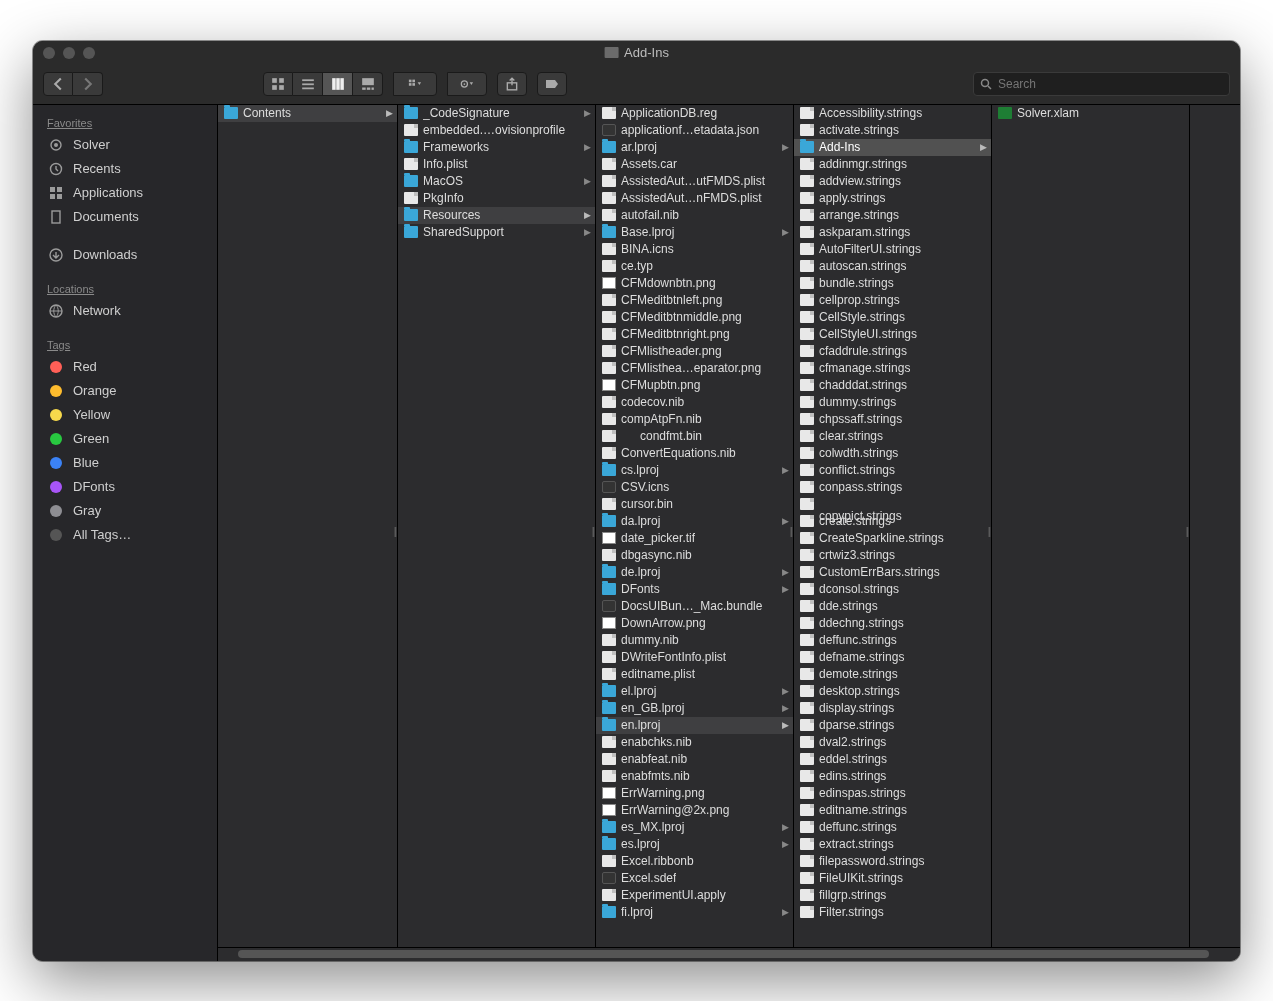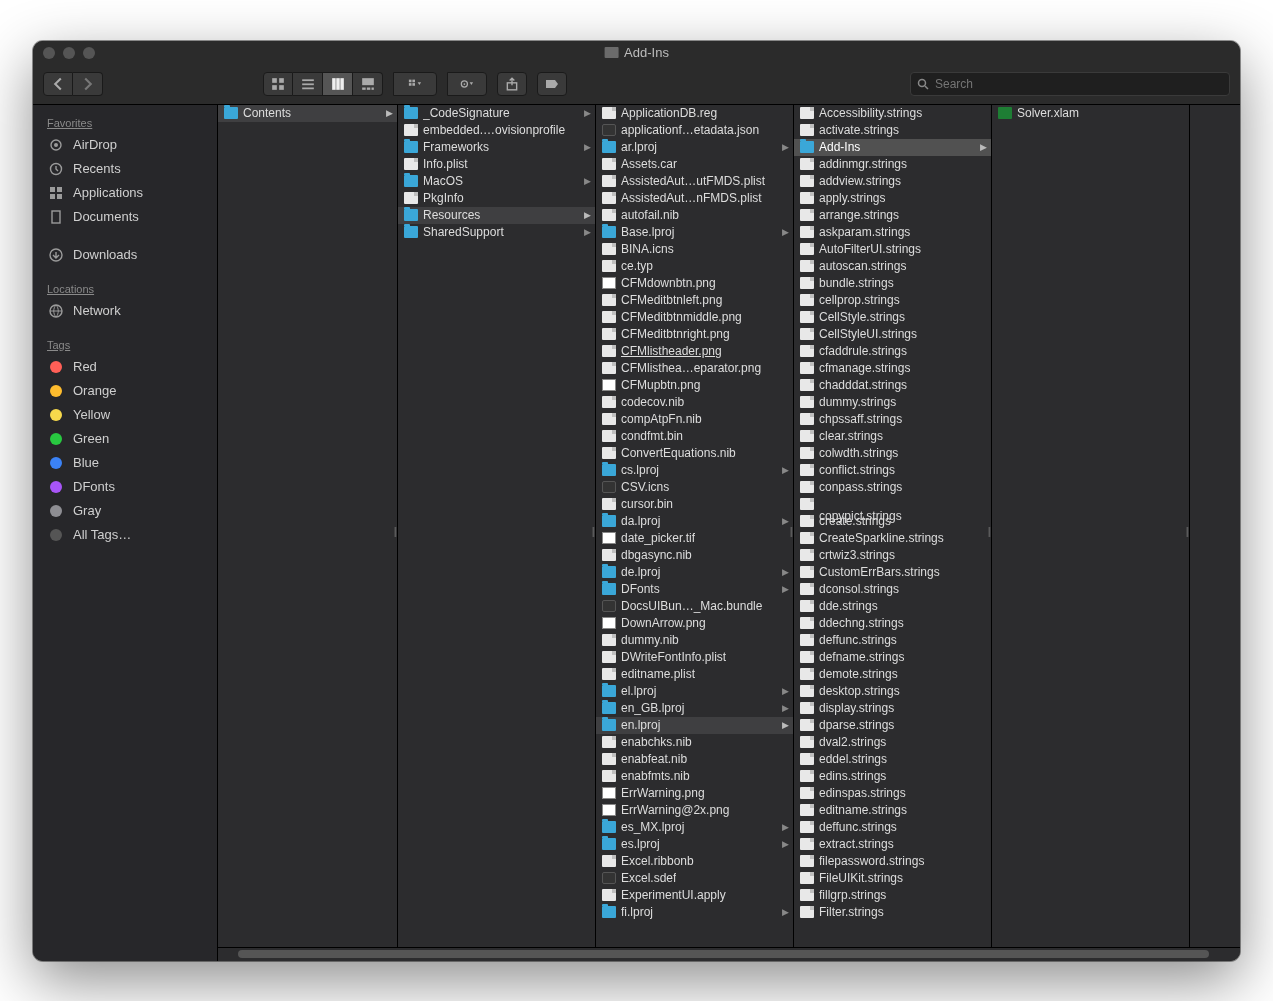--- a/index.html
+++ b/index.html
@@ -43,21 +43,21 @@
   .navbtns .tbtn:last-child { border-radius:0 4px 4px 0; border-left:none; }
   .seggroup { display:flex; }
   .seggroup .tbtn { border-left:none; }
   .seggroup .tbtn:first-child { border-left:1px solid #1a1a1a; border-radius:4px 0 0 4px; }
   .seggroup .tbtn:last-child { border-radius:0 4px 4px 0; }
   .tbtn.single { border-radius:4px; }
   .tbtn.active { background:#555; color:#eee; }
   .tbtn svg { width:14px; height:14px; }
   .spacer { flex:1; }
   .search {
-    width: 320px; height:24px; background:#1f1f1f;
+    width: 257px; height:24px; background:#1f1f1f;
     border:1px solid #3a3a3a; border-radius:4px;
     display:flex; align-items:center; padding:0 6px; gap:6px;
   }
   .search input { flex:1; background:transparent; border:none; outline:none; color:#ccc; font-size:12px; }
   
   .body { flex:1; display:flex; overflow:hidden; }
   .sidebar {
     width: 185px; background:#27272a; border-right:1px solid #000;
     padding-top:6px; overflow-y:auto;
   }
@@ -212,21 +212,21 @@
 
     <div class="sidebar" id="sidebar">
         <div class="sb-head">Favorites</div>
         <div class="sb-item">
           <span class="ic">
             <svg viewBox="0 0 16 16" width="16" height="16">
               <circle cx="8" cy="8" r="5" fill="none" stroke="#9b9b9b" stroke-width="1.4"></circle>
               <circle cx="8" cy="8" r="2" fill="#9b9b9b"></circle>
             </svg>
           </span>
-          <span>AirDrop</span>
+          <span>Solver</span>
         </div>
         <div class="sb-item">
           <span class="ic">
             <svg viewBox="0 0 16 16" width="16" height="16">
               <circle cx="8" cy="8" r="5.5" fill="none" stroke="#9b9b9b" stroke-width="1.4"></circle>
               <path d="M8 5 V8 L10 10" stroke="#9b9b9b" fill="none" stroke-width="1.4"></path>
             </svg>
           </span>
           <span>Recents</span>
         </div>
@@ -428,41 +428,41 @@
               <div class="row">
                 <span class="icon i-file"></span>
                 <span style="overflow: hidden; text-overflow: ellipsis;">CFMeditbtnmiddle.png</span>
               </div>
               <div class="row">
                 <span class="icon i-file"></span>
                 <span style="overflow: hidden; text-overflow: ellipsis;">CFMeditbtnright.png</span>
               </div>
               <div class="row">
                 <span class="icon i-file"></span>
-                <span style="overflow: hidden; text-overflow: ellipsis; text-decoration: underline;">CFMlistheader.png</span>
+                <span style="overflow: hidden; text-overflow: ellipsis;">CFMlistheader.png</span>
               </div>
               <div class="row">
                 <span class="icon i-file"></span>
                 <span style="overflow: hidden; text-overflow: ellipsis;">CFMlisthea…eparator.png</span>
               </div>
               <div class="row">
                 <span class="icon i-img"></span>
                 <span style="overflow: hidden; text-overflow: ellipsis;">CFMupbtn.png</span>
               </div>
               <div class="row">
                 <span class="icon i-file"></span>
                 <span style="overflow: hidden; text-overflow: ellipsis;">codecov.nib</span>
               </div>
               <div class="row">
                 <span class="icon i-file"></span>
                 <span style="overflow: hidden; text-overflow: ellipsis;">compAtpFn.nib</span>
               </div>
               <div class="row">
                 <span class="icon i-file"></span>
-                <span style="overflow: hidden; text-overflow: ellipsis;">condfmt.bin</span>
+                <span style="overflow: hidden; text-overflow: ellipsis; margin-left: 19px;">condfmt.bin</span>
               </div>
               <div class="row">
                 <span class="icon i-file"></span>
                 <span style="overflow: hidden; text-overflow: ellipsis;">ConvertEquations.nib</span>
               </div>
               <div class="row">
                 <span class="icon i-folder"></span>
                 <span style="overflow: hidden; text-overflow: ellipsis;">cs.lproj</span>
                 <span class="arrow">▶</span>
               </div>

